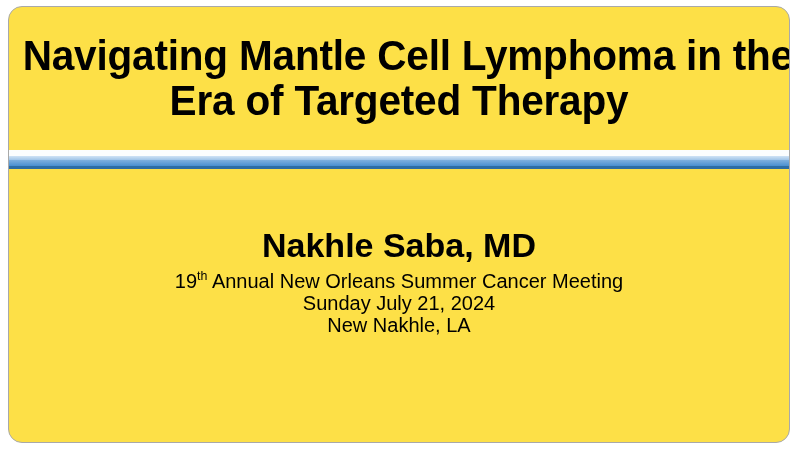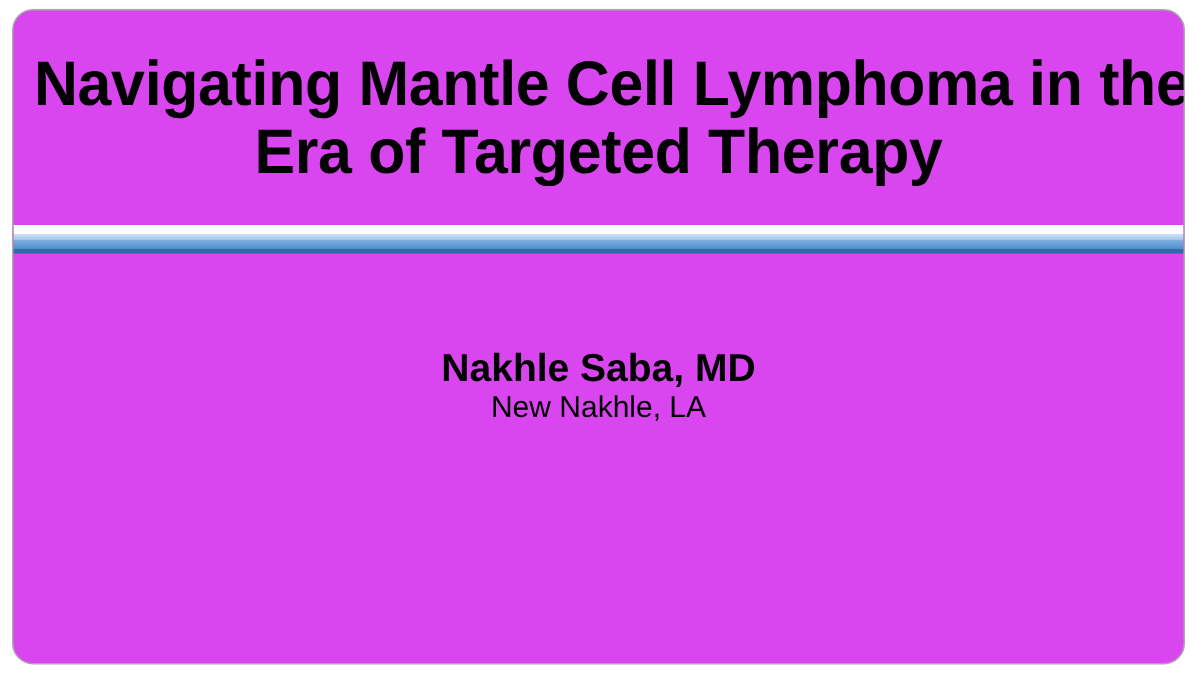--- a/index.html
+++ b/index.html
@@ -14,21 +14,21 @@
     overflow: hidden;
   }
 
   #slide-frame {
     position: absolute;
     left: 8px;
     top: 6px;
     width: 782px;
     height: 437px;
     box-sizing: border-box;
-    background: #d946ef;
+    background: #fde047;
     border: 1px solid #a9a9a9;
     border-radius: 14px;
     overflow: hidden;
   }
 
   
   #title-block {
     position: absolute;
     left: 0;
     top: 26px;
@@ -82,21 +82,21 @@
     position: absolute;
     left: 0;
     top: 222px;
     width: 100%;
     text-align: center;
   }
   #presenter-name {
     display: block;
     color: #000000;
     font-weight: bold;
-    font-size: 26px;
+    font-size: 34px;
     line-height: 32px;
     white-space: nowrap;
   }
   #presenter-block .detail-line {
     display: block;
     color: #000000;
     font-weight: normal;
     font-size: 20px;
     line-height: 22px;
     white-space: nowrap;
@@ -123,18 +123,20 @@
   <div id="divider-bar">
     <div class="band-pale"></div>
     <div class="band-light"></div>
     <div class="band-mid"></div>
     <div class="band-dark"></div>
   </div>
 
   <div id="presenter-block">
     <span id="presenter-name">Nakhle Saba, MD</span>
 
+    <span id="meeting-line" class="detail-line"><span>19</span><span class="ordinal-suffix">th</span><span> Annual New Orleans Summer Cancer Meeting</span></span>
 
+    <span class="detail-line">Sunday July 21, 2024</span>
 
     <span class="detail-line">New Nakhle, LA</span>
   </div>
 
 </div>
 
 </body></html>

